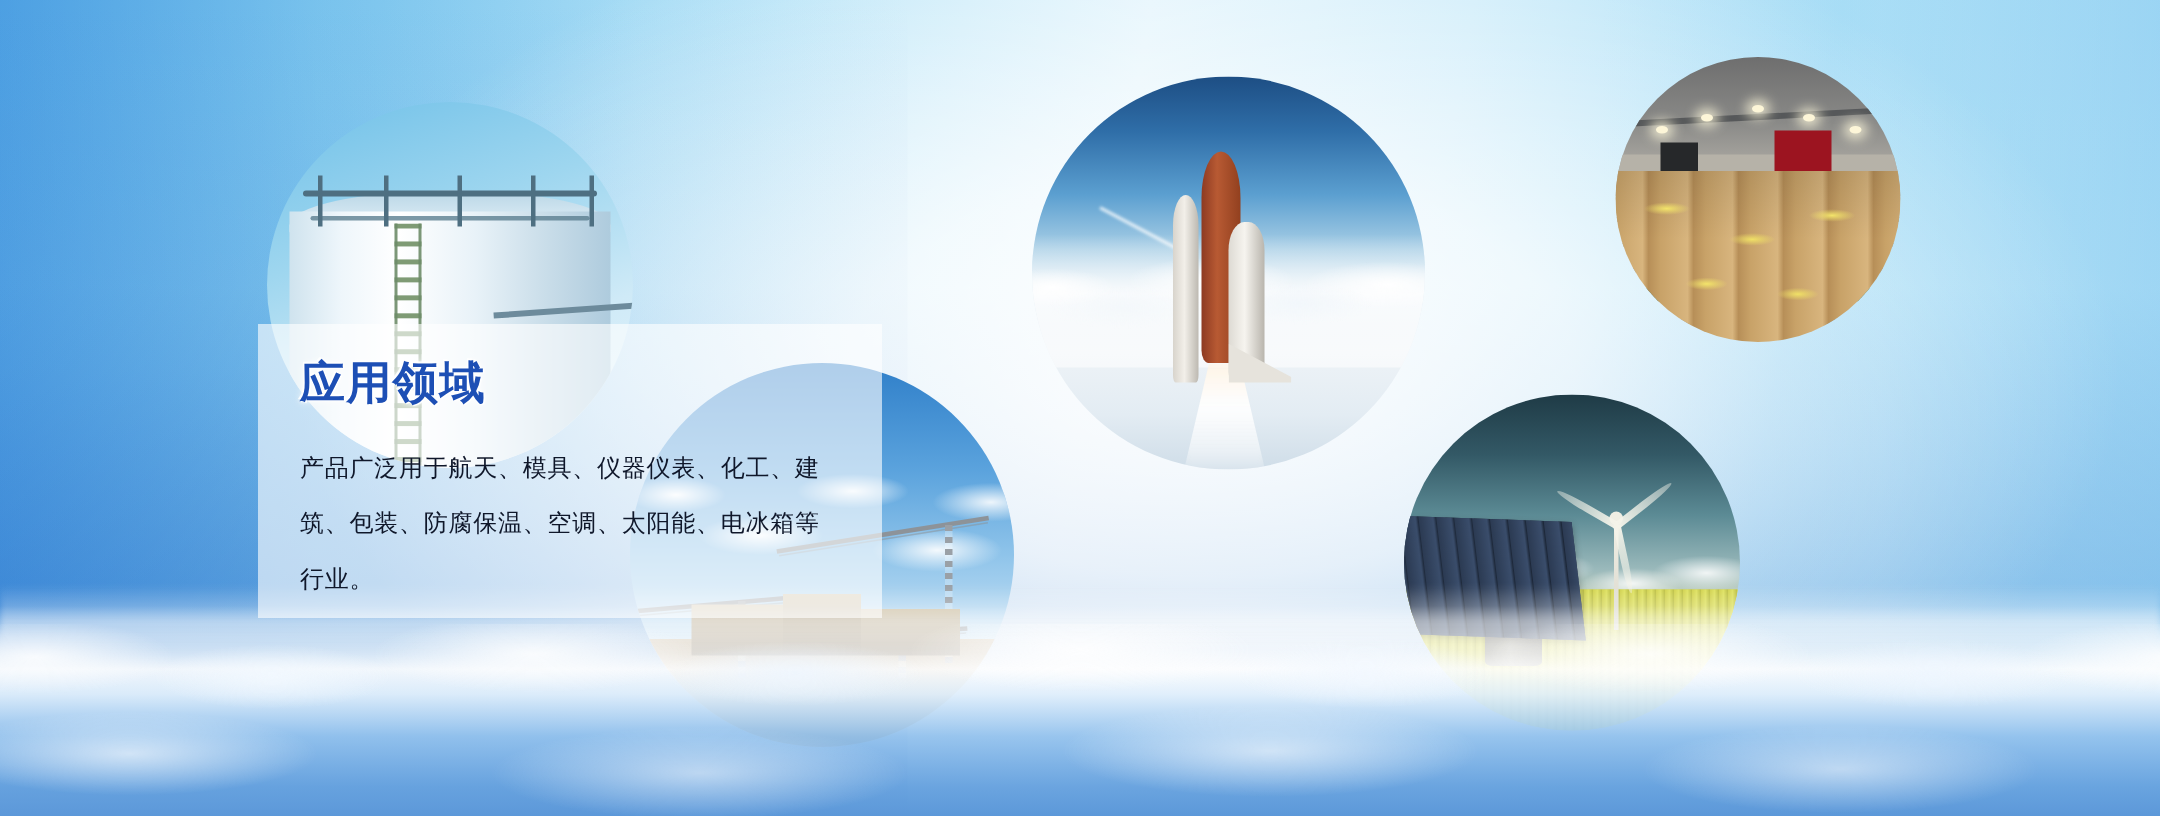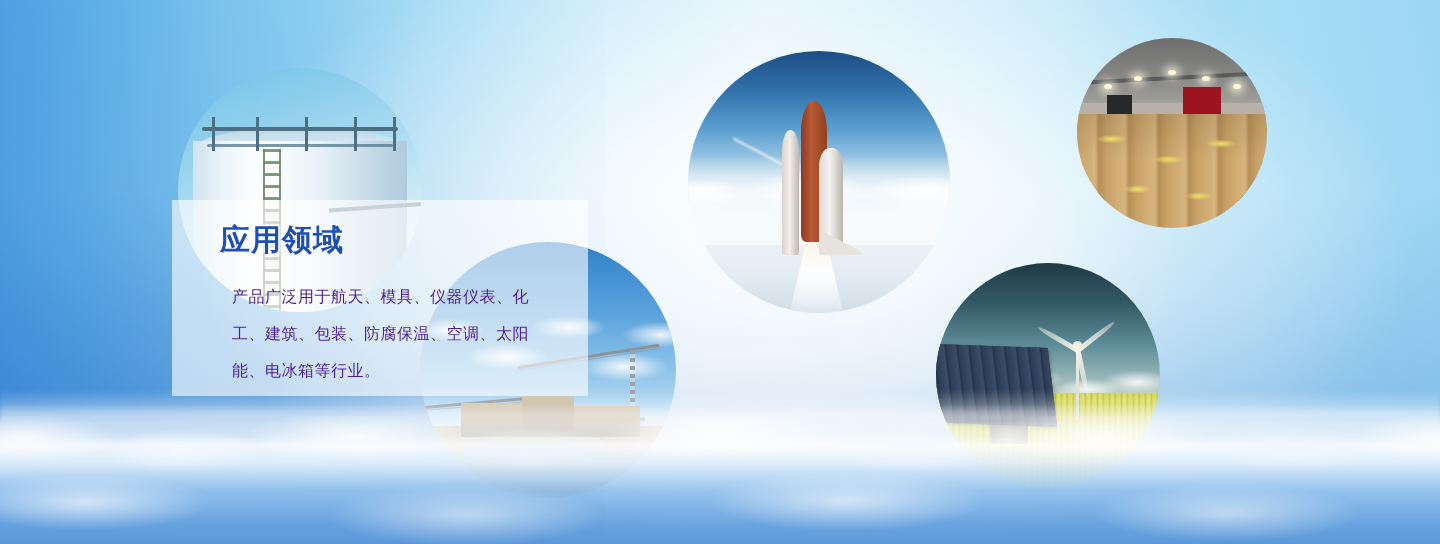--- a/index.html
+++ b/index.html
@@ -371,43 +371,43 @@
   }
   #c-build .bld {
     position:absolute; bottom:24%;
     background: linear-gradient(to bottom,#cfc2a6 0%, #a89a80 60%, #7d7261 100%);
   }
 
   
   #info-panel {
     position: absolute;
     left: 172px;
-    top: 200px;
+    top: 216px;
     width: 416px;
     height: 196px;
     background: rgba(255,255,255,0.62);
     box-sizing: border-box;
-    padding: 22px 30px 0 48px;
+    padding: 22px 30px 0 28px;
   }
   #panel-title {
     margin: 0;
     font-size: 30px;
     line-height: 36px;
     font-weight: 700;
     color: #1d4fb5;
     letter-spacing: 1px;
     text-shadow:
       0 0 3px #ffffff, 0 0 6px #ffffff,
       1px 1px 0 rgba(255,255,255,.9), -1px -1px 0 rgba(255,255,255,.9);
   }
   #panel-desc {
-    margin: 20px 0 0 12px;
+    margin: 20px 0 0 0;
     font-size: 16px;
     line-height: 37px;
-    color: #4c1d95;
+    color: #0f172a;
     letter-spacing: .5px;
     max-width: 352px;
   }
 </style>
 </head>
 <body>
 
 <div id="banner">
 
   <div class="sky-base"></div>

